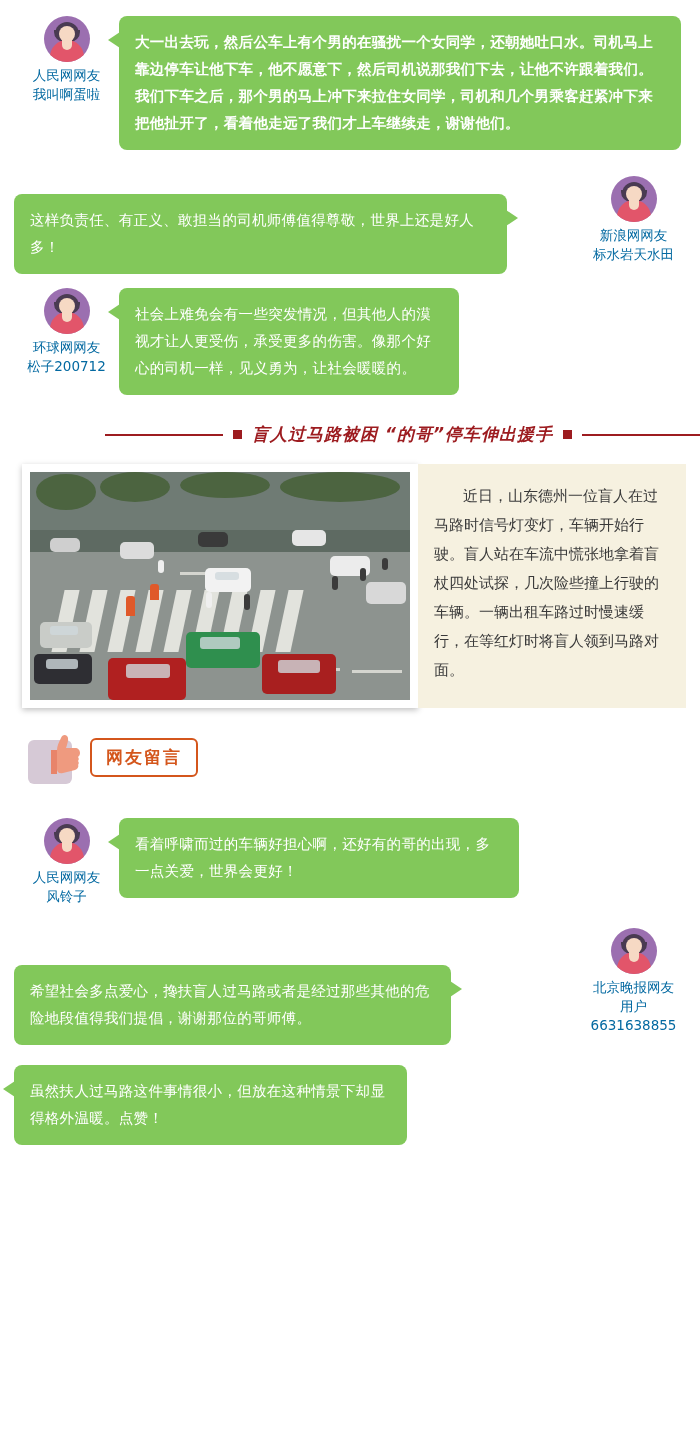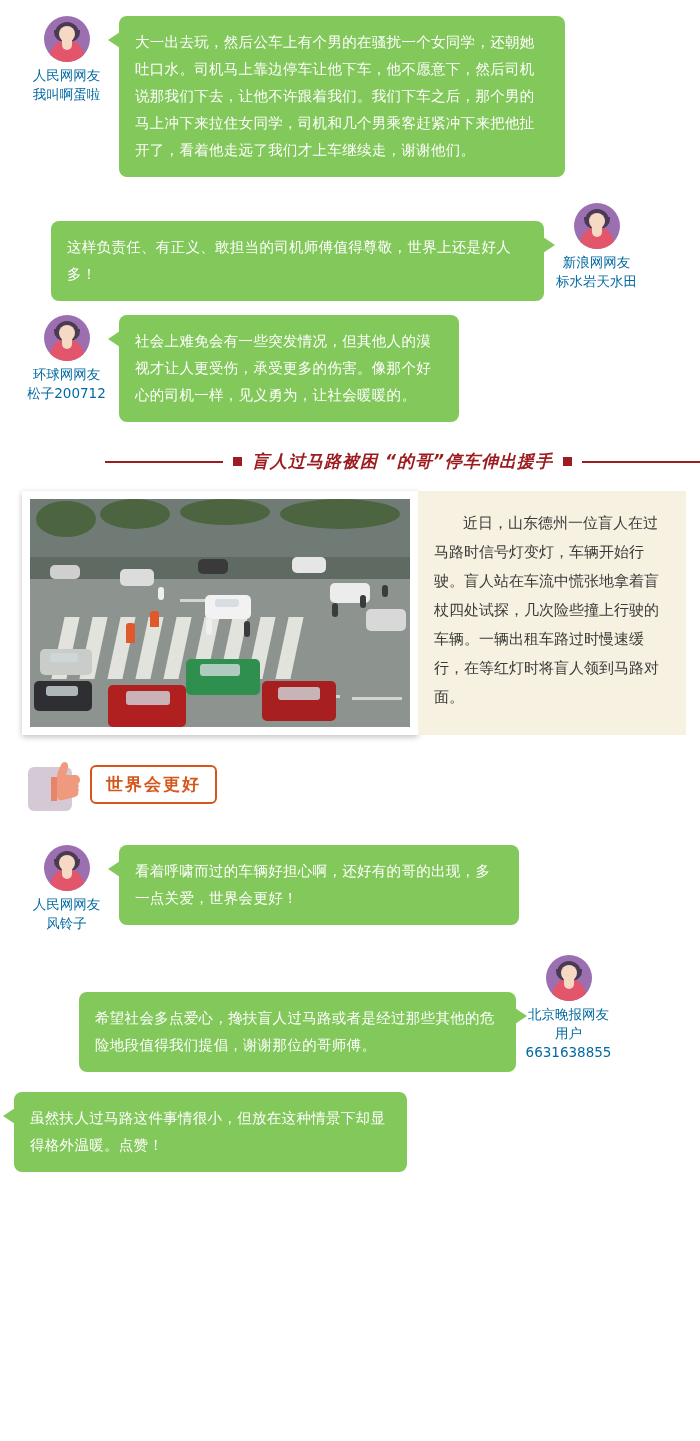--- a/index.html
+++ b/index.html
@@ -80,21 +80,21 @@
     z-index: 5;
     border-radius: 0 0 5px 5px;
   }
 
   
   .comment {
     display: flex;
     align-items: flex-start;
     margin-bottom: 14px;
   }
-  .comment.right { justify-content: center; }
+  .comment.right { justify-content: space-between; }
 
   .who {
     width: 105px;
     text-align: center;
     color: #0369a1;
     font-size: 13.5px;
     line-height: 19px;
     flex: 0 0 105px;
   }
   .who .av-wrap {
@@ -259,21 +259,21 @@
             <div class="hair2"></div>
               <div class="hair"></div>
               <div class="head"></div>
             <div class="body"></div>
               <div class="collar"></div>
           </div>
         </div>
         <div>人民网网友</div>
         <div>我叫啊蛋啦</div>
       </div>
-      <div class="bubble left-tail" style="width:446px;">大一出去玩，然后公车上有个男的在骚扰一个女同学，还朝她吐口水。司机马上靠边停车让他下车，他不愿意下，然后司机说那我们下去，让他不许跟着我们。我们下车之后，那个男的马上冲下来拉住女同学，司机和几个男乘客赶紧冲下来把他扯开了，看着他走远了我们才上车继续走，谢谢他们。</div>
+      <div class="bubble left-tail" style="width:562px;font-weight:bold;">大一出去玩，然后公车上有个男的在骚扰一个女同学，还朝她吐口水。司机马上靠边停车让他下车，他不愿意下，然后司机说那我们下去，让他不许跟着我们。我们下车之后，那个男的马上冲下来拉住女同学，司机和几个男乘客赶紧冲下来把他扯开了，看着他走远了我们才上车继续走，谢谢他们。</div>
     </div>
 
     <div class="comment right" style="margin-top:26px;">
       <div class="bubble right-tail" style="width:493px; margin-top:18px;">这样负责任、有正义、敢担当的司机师傅值得尊敬，世界上还是好人多！</div>
       <div class="who">
         <div class="av-wrap">
           <div class="avatar">
             <div class="hair2"></div>
               <div class="hair"></div>
               <div class="head"></div>
@@ -381,21 +381,21 @@
   </div>
 
   <div class="liuyan">
     <div class="thumb">
       <div class="shadow"></div>
       <svg class="hand" viewBox="0 0 46 46" xmlns="http://www.w3.org/2000/svg">
         <path d="M14 20 L20 20 L20 44 L14 44 Z" fill="#e8846a"></path>
         <path d="M20 20 C20 16 22 12 24 8 C25 5 28 4 30 6 C32 8 31 12 29 18 L38 18 C41 18 43 20 43 23 C43 25 42 26 41 27 C42 28 42 30 41 31 C42 32 42 34 41 35 C42 36 41 39 38 40 L26 43 C22 44 20 42 20 39 Z" fill="#ef9a7f"></path>
       </svg>
     </div>
-    <div class="ly-box">世界会更好</div>
+    <div class="ly-box">网友留言</div>
   </div>
 
   <div style="padding: 10px 14px 20px 14px;">
 
     <div class="comment" style="margin-top:14px;">
       <div class="who">
         <div class="av-wrap">
           <div class="avatar">
             <div class="hair2"></div>
               <div class="hair"></div>

